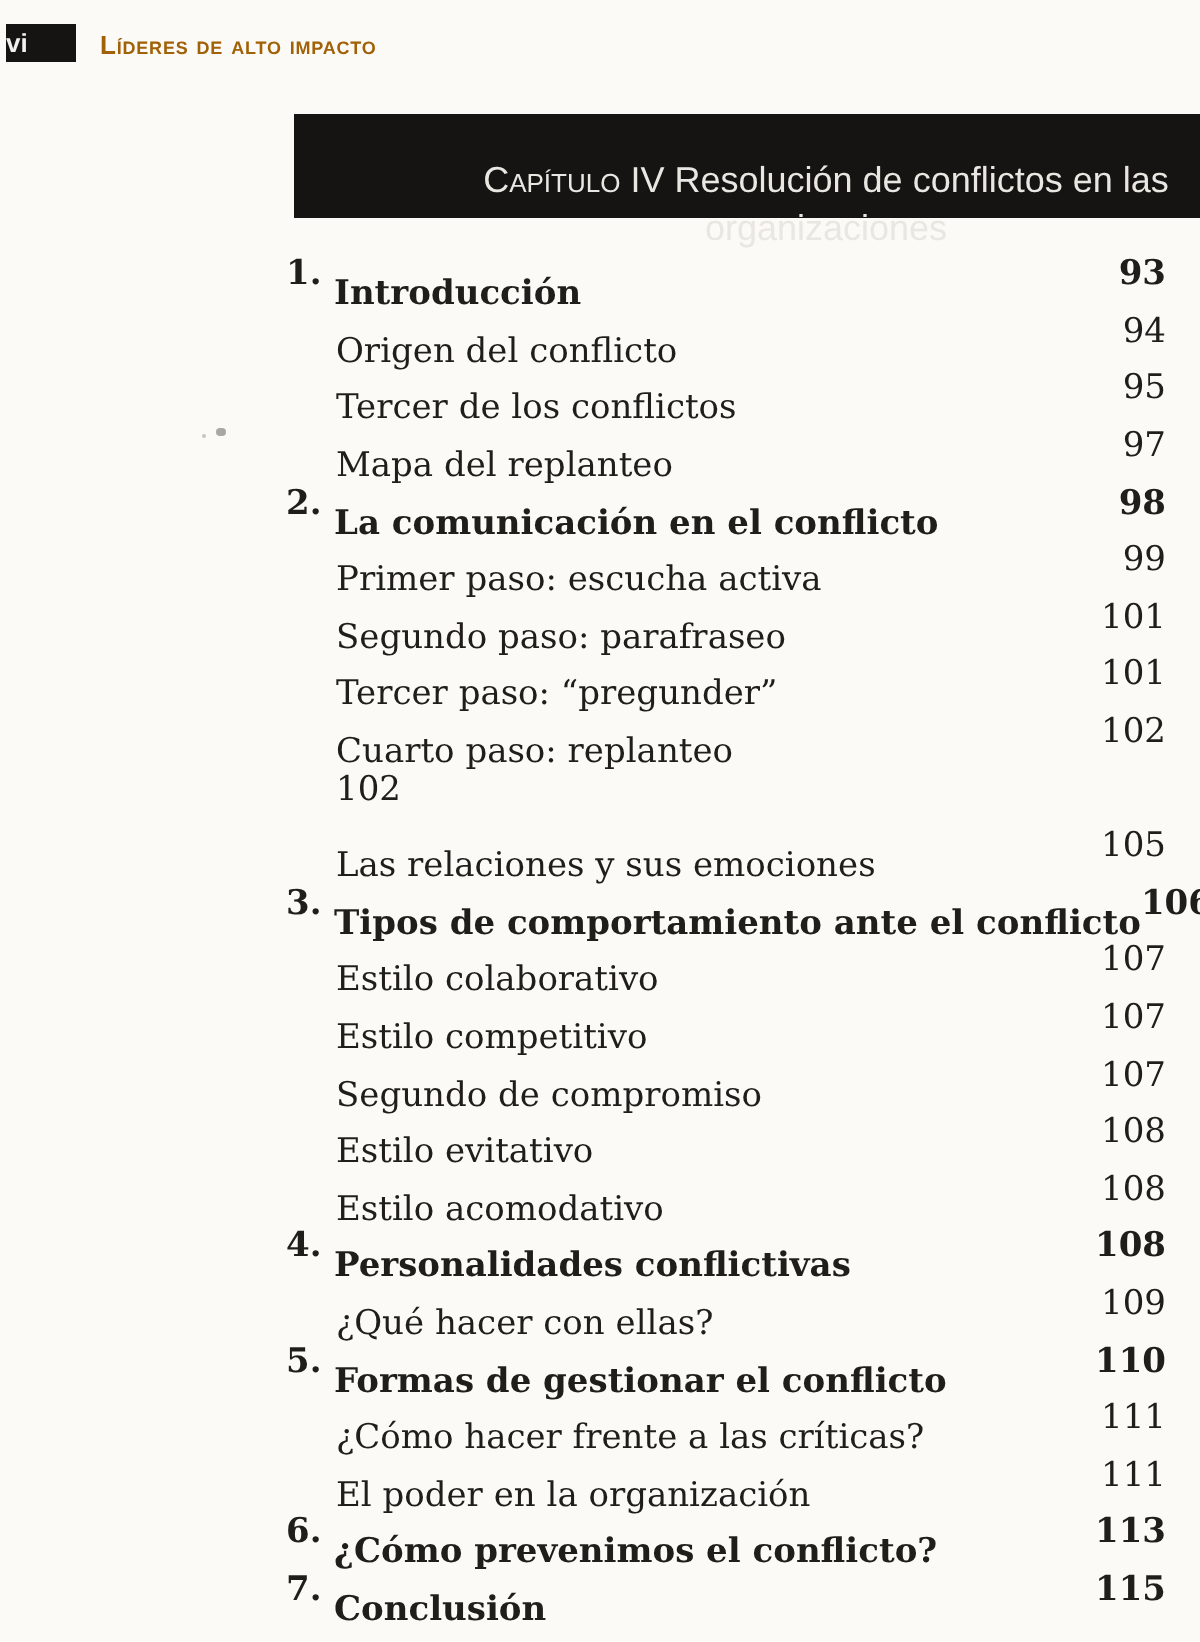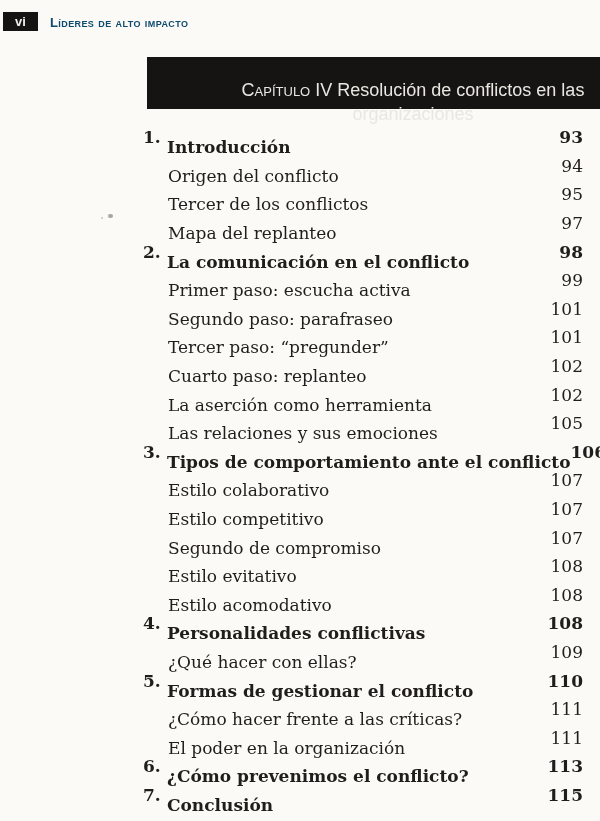--- a/index.html
+++ b/index.html
@@ -16,31 +16,31 @@
     font-family:"DejaVu Serif", serif;
     color:var(--ink);
   }
   .folio-box{
     position:absolute;left:3px;top:12px;
     width:35px;height:19px;
     background:var(--banner-bg);
     color:#f2f0ec;
     font-family:"Liberation Sans", sans-serif;
     font-size:13px;font-weight:bold;
-    display:flex;align-items:center;justify-content:center;
+    display:flex;align-items:center;justify-content:flex-start;
   }
   .running-head{
     position:absolute;left:50px;top:13px;height:18px;
     display:flex;align-items:center;
     font-family:"Liberation Sans", sans-serif;
     font-variant:small-caps;
     font-weight:600;
     font-size:13px;
     letter-spacing:0.4px;
-    color:#0c4a6e;
+    color:#a16207;
   }
   .banner{
     position:absolute;left:147px;top:57px;
     width:532px;height:52px;
     background:var(--banner-bg);
     color:var(--banner-text);
     font-family:"Liberation Sans", sans-serif;
     font-size:18px;
     line-height:24px;
     text-align:center;
@@ -131,21 +131,20 @@
       <span class="title">Tercer paso: “pregunder”</span>
       <span class="pg">101</span>
     </div>
     <div class="toc-row sub">
       <span class="num"></span>
       <span class="title">Cuarto paso: replanteo</span>
       <span class="pg">102</span>
     </div>
     <div class="toc-row sub">
       <span class="num"></span>
-      <span class="title">La aserción como herramienta</span>
       <span class="pg">102</span>
     </div>
     <div class="toc-row sub">
       <span class="num"></span>
       <span class="title">Las relaciones y sus emociones</span>
       <span class="pg">105</span>
     </div>
     <div class="toc-row main">
       <span class="num">3.</span>
       <span class="title">Tipos de comportamiento ante el conflicto</span>

